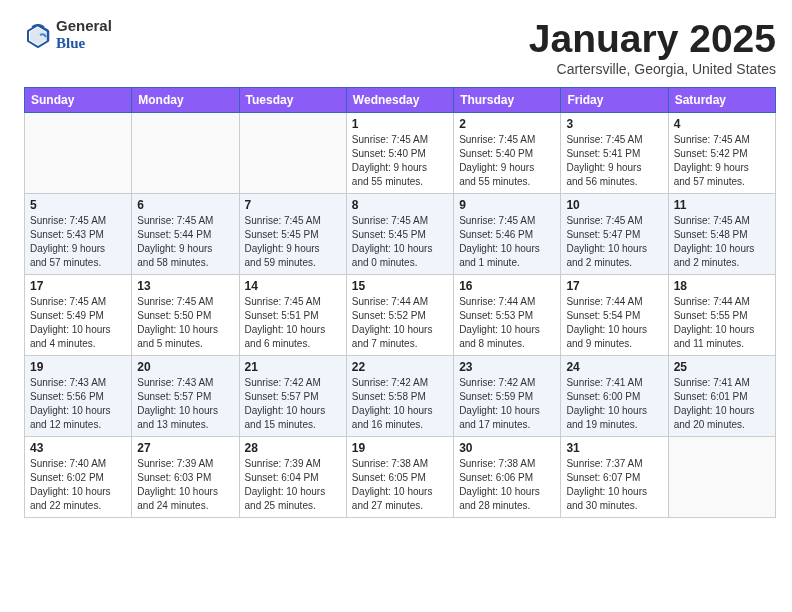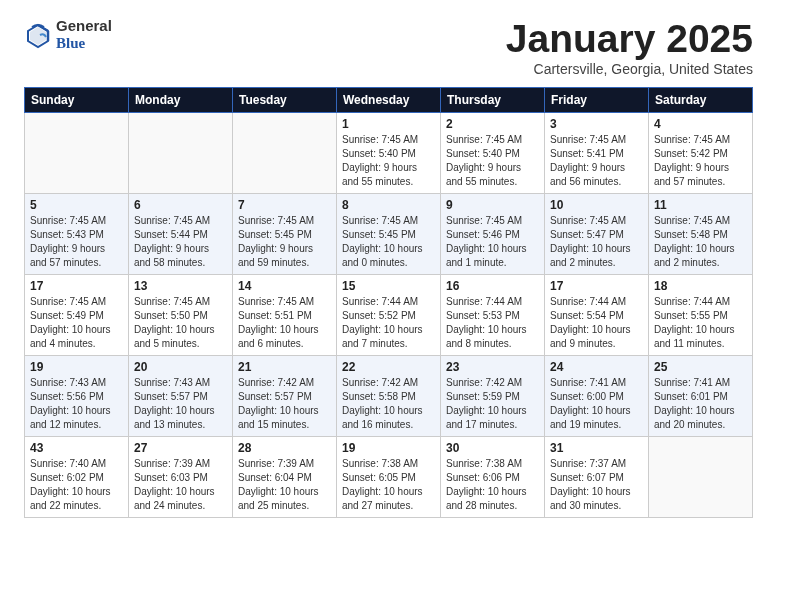--- a/index.html
+++ b/index.html
@@ -5,21 +5,21 @@
     * { margin: 0; padding: 0; box-sizing: border-box; }
     body {
       font-family: Arial, sans-serif;
       background: #fff;
       width: 792px;
       height: 612px;
       overflow: hidden;
     }
     .page {
       width: 792px;
-      padding: 18px 39px 12px 24px;
+      padding: 18px 16px 12px 24px;
     }
     .header {
       display: flex;
       justify-content: space-between;
       align-items: flex-start;
       margin-bottom: 10px;
     }
     .logo {
       display: flex;
       align-items: center;
@@ -57,21 +57,21 @@
     .location {
       font-size: 14px;
       color: #444;
     }
     .calendar {
       width: 100%;
       border-collapse: collapse;
       border: 1px solid #ccc;
     }
     .calendar th {
-      background: #0f172a;
+      background: #8b5cf6;
       color: #fff;
       font-size: 12px;
       font-weight: bold;
       padding: 5px 6px;
       text-align: left;
       border: 1px solid #3366bb;
     }
     .calendar td {
       border: 1px solid #ccc;
       vertical-align: top;

